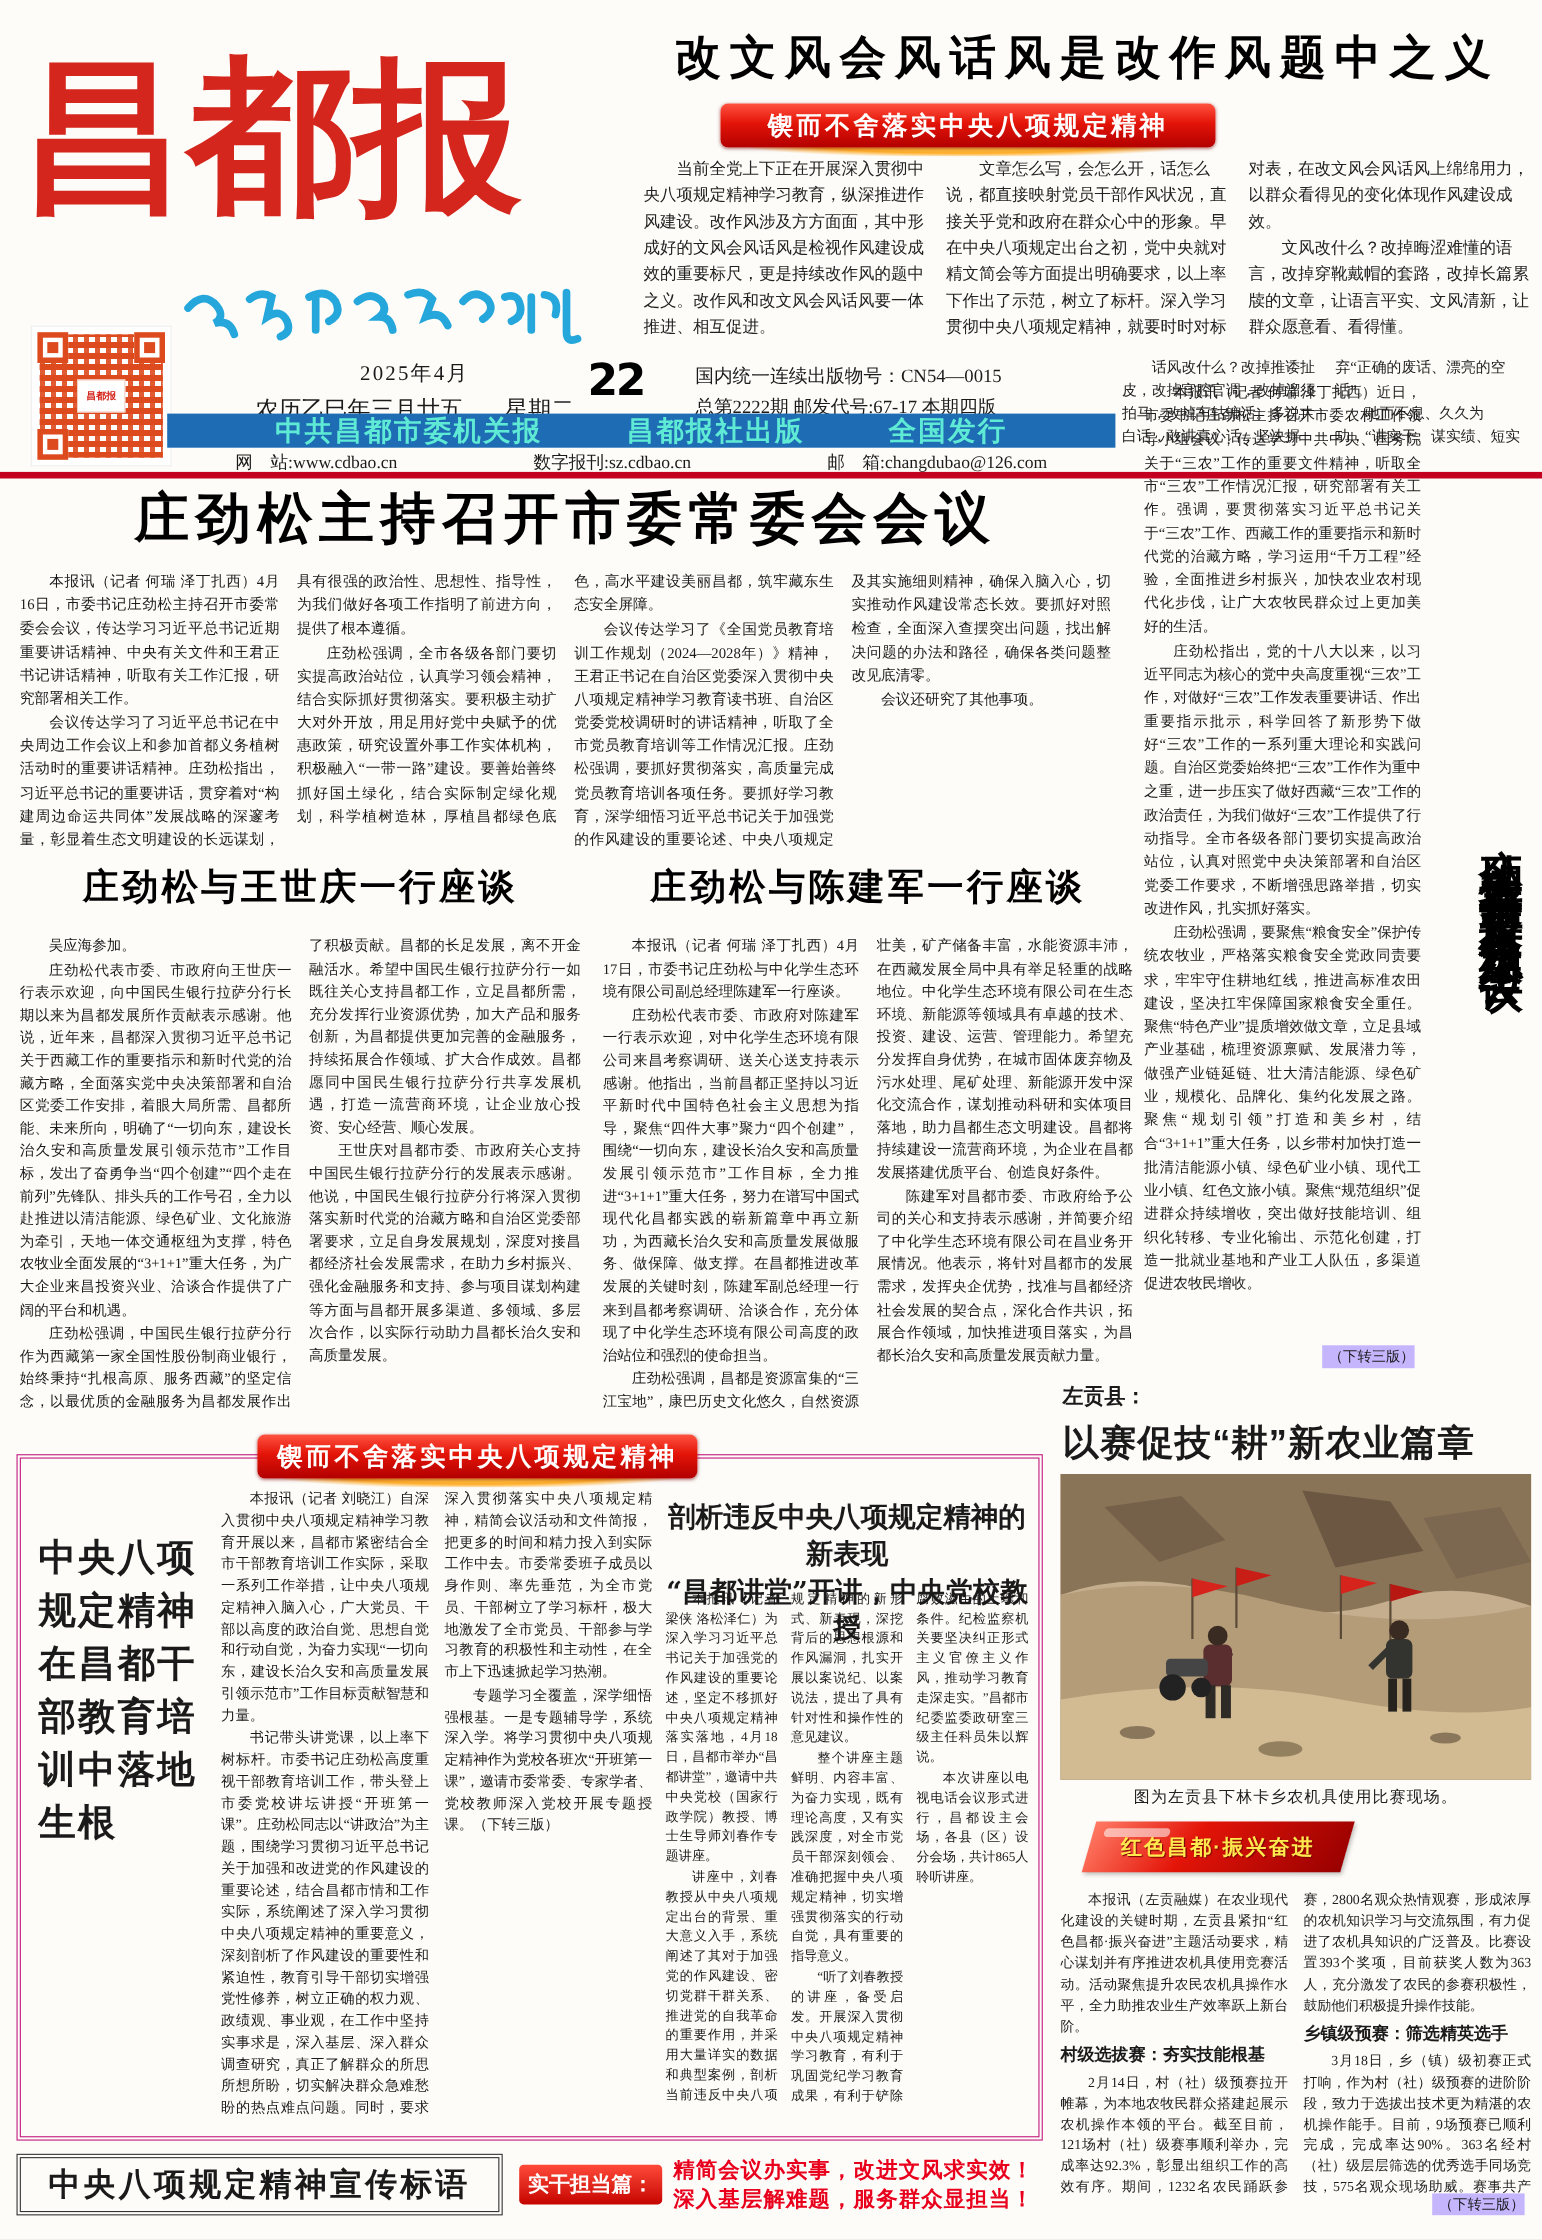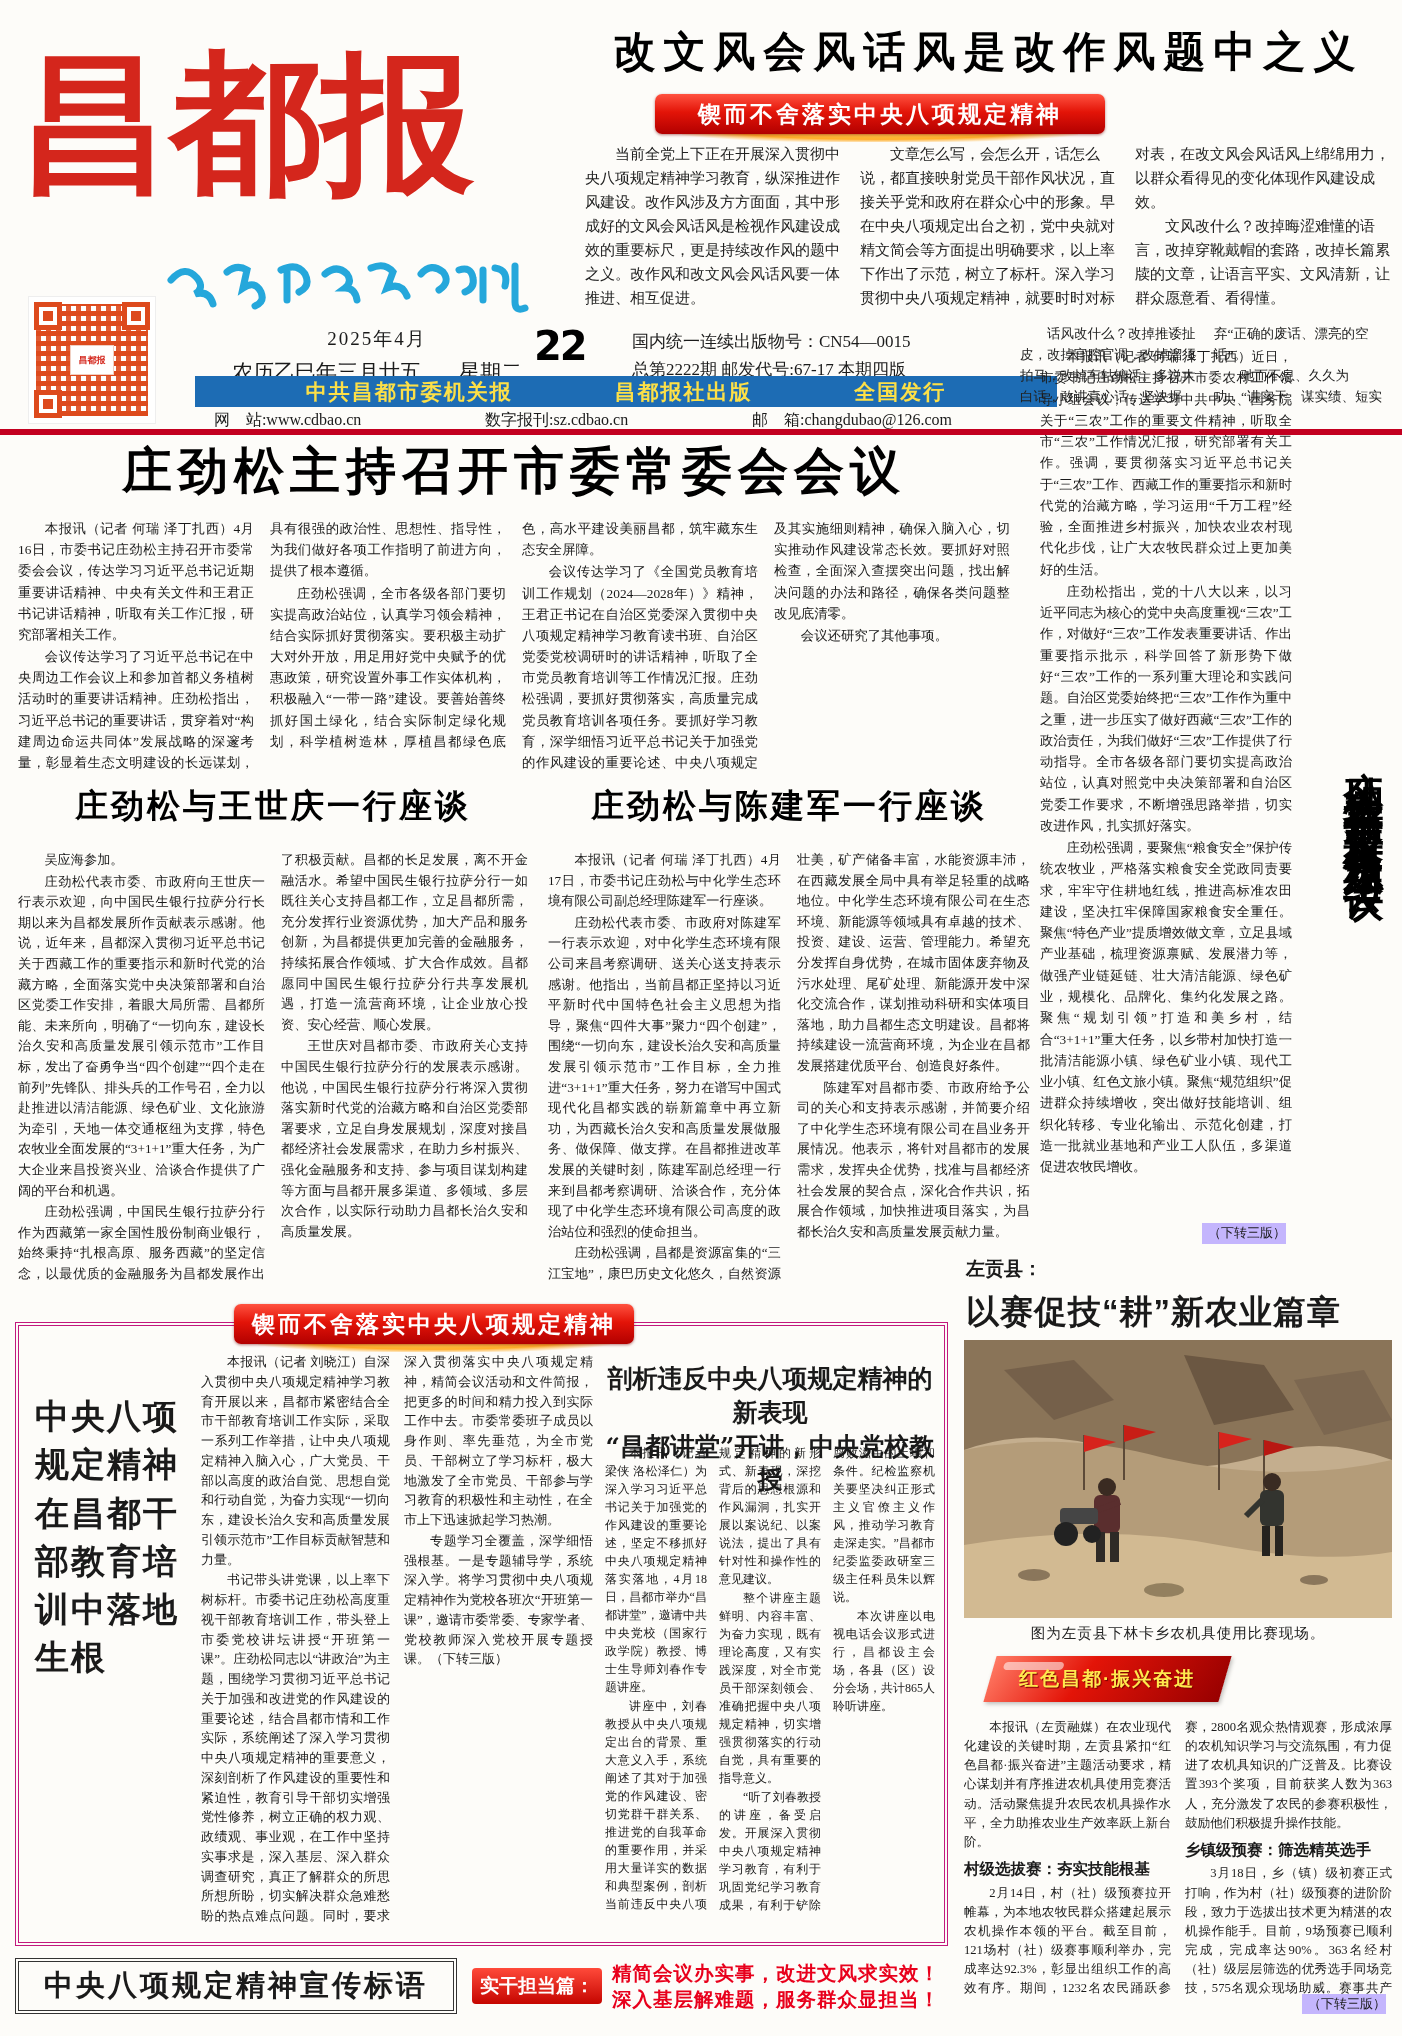--- a/index.html
+++ b/index.html
@@ -21,23 +21,23 @@
   .f1{left:-2px;top:-2px}.f2{right:-2px;top:-2px}.f3{left:-2px;bottom:-2px}
   .qr-logo{position:absolute;left:50%;top:50%;transform:translate(-50%,-50%);width:44px;height:30px;
       background:#fff;border:1px solid #f0cfc2;display:flex;align-items:center;justify-content:center;
       font-size:9px;color:#d4261c;font-weight:bold;font-family:"Liberation Sans",sans-serif;}
   .date-lines{position:absolute;left:232px;top:326px;width:290px;text-align:center;font-size:19px;}
   .date-lines .l1{letter-spacing:2px;}
   .date-lines .l2{font-size:21px;margin-top:6px;display:flex;justify-content:space-between;text-decoration:underline;}
   .day-num{position:absolute;left:534px;top:326px;font-family:"DejaVu Sans",sans-serif;font-weight:800;
       font-size:40px;line-height:1;letter-spacing:-2px;color:#000;}
   .issue-lines{position:absolute;left:632px;top:328px;width:382px;font-size:17px;line-height:1.65;}
-  .blue-bar{position:absolute;left:152px;top:376px;width:862px;height:31px;background:#1d6cb4;color:#fde047;
+  .blue-bar{position:absolute;left:152px;top:376px;width:862px;height:31px;background:#1d6cb4;color:#5eead4;
       display:flex;align-items:center;justify-content:space-around;font-family:"Liberation Sans",sans-serif;
-      font-weight:bold;font-size:21px;letter-spacing:2px;padding:0 60px;margin-left:43px;}
+      font-weight:bold;font-size:25px;letter-spacing:2px;padding:0 60px;}
   .contact-row{position:absolute;left:152px;top:410px;width:862px;display:flex;justify-content:space-around;
       font-size:16px;}
   
   .top-headline{position:absolute;left:585px;top:24px;width:807px;text-align:center;
       font-family:"Liberation Sans",sans-serif;font-weight:900;font-size:42px;letter-spacing:8px;color:#000;}
   .badge-wrap{position:absolute;height:40px;}
   .badge-wrap .badge{position:relative;height:100%;display:flex;align-items:center;justify-content:center;
       background:linear-gradient(180deg,#ff5240 0%,#e31408 45%,#b20000 100%);border-radius:7px;
       color:#fff;font-family:"Liberation Sans",sans-serif;font-weight:bold;font-size:23px;letter-spacing:3px;
       box-shadow:0 1px 3px rgba(120,0,0,.5);z-index:2;}

